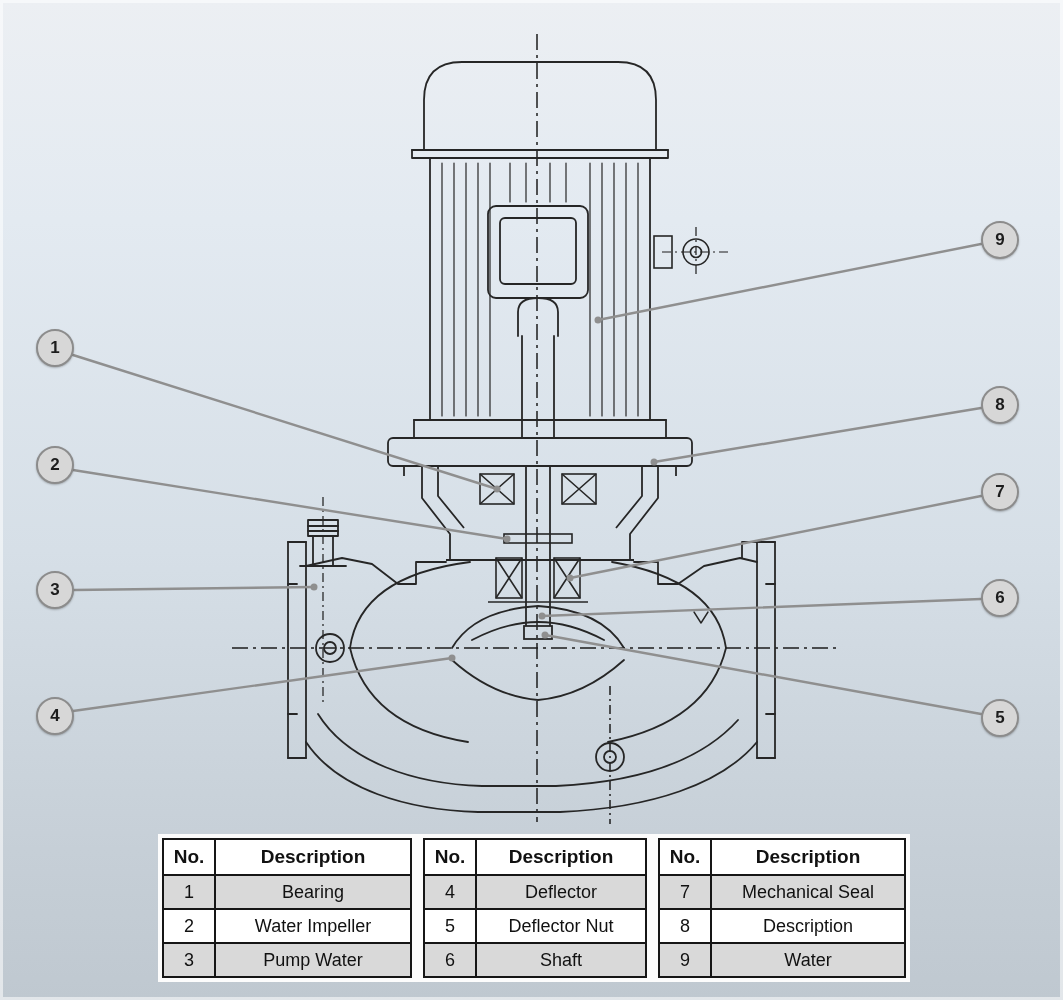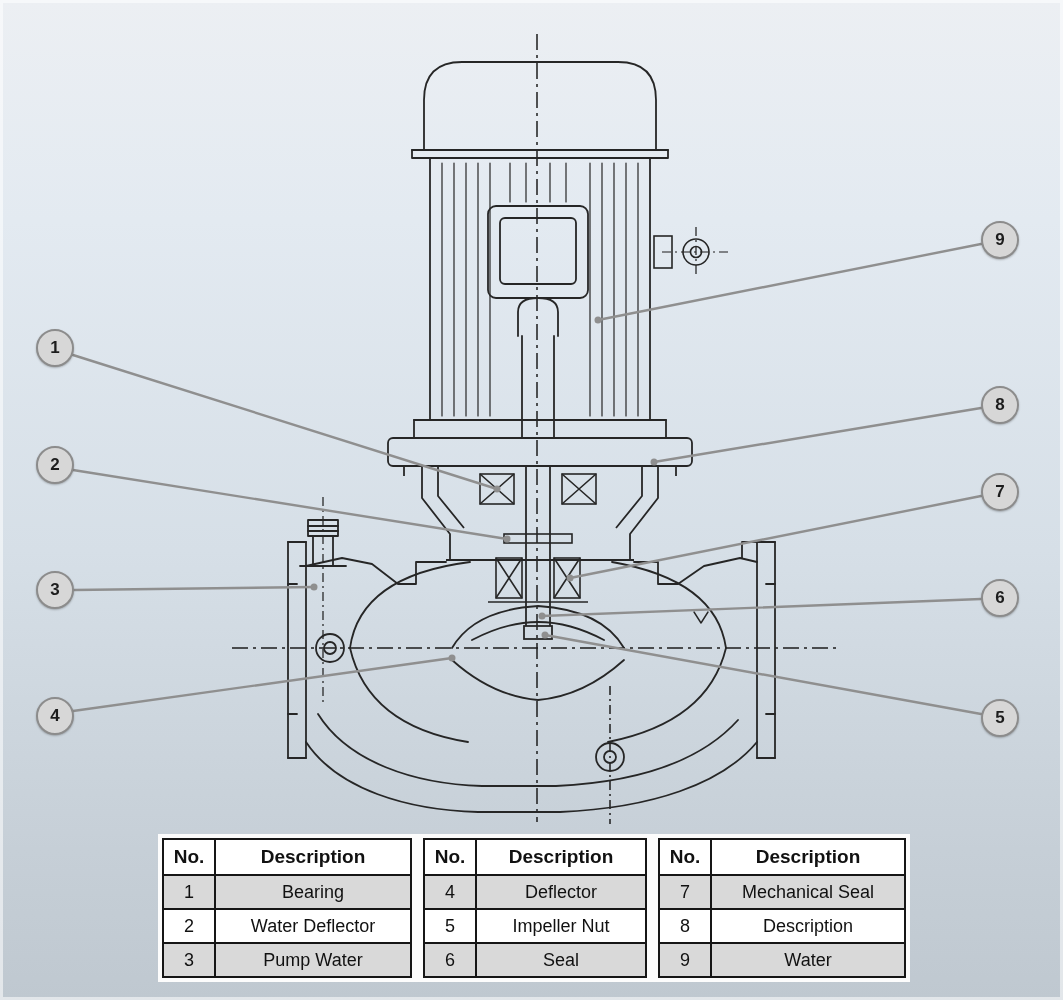--- a/index.html
+++ b/index.html
@@ -255,21 +255,21 @@
           <th>Description</th>
         </tr>
       </thead>
       <tbody>
         <tr>
           <td>1</td>
           <td>Bearing</td>
         </tr>
         <tr>
           <td>2</td>
-          <td>Water Deflector</td>
+          <td>Water Impeller</td>
         </tr>
         <tr>
           <td>3</td>
           <td>Pump Water</td>
         </tr>
       </tbody>
     </table>
 
     <table class="parts t2">
       <colgroup>
@@ -282,25 +282,25 @@
           <th>Description</th>
         </tr>
       </thead>
       <tbody>
         <tr>
           <td>4</td>
           <td>Deflector</td>
         </tr>
         <tr>
           <td>5</td>
-          <td>Impeller Nut</td>
+          <td>Deflector Nut</td>
         </tr>
         <tr>
           <td>6</td>
-          <td>Seal</td>
+          <td>Shaft</td>
         </tr>
       </tbody>
     </table>
 
     <table class="parts t3">
       <colgroup>
           <col class="no">
           <col>
         </colgroup>
       <thead>

